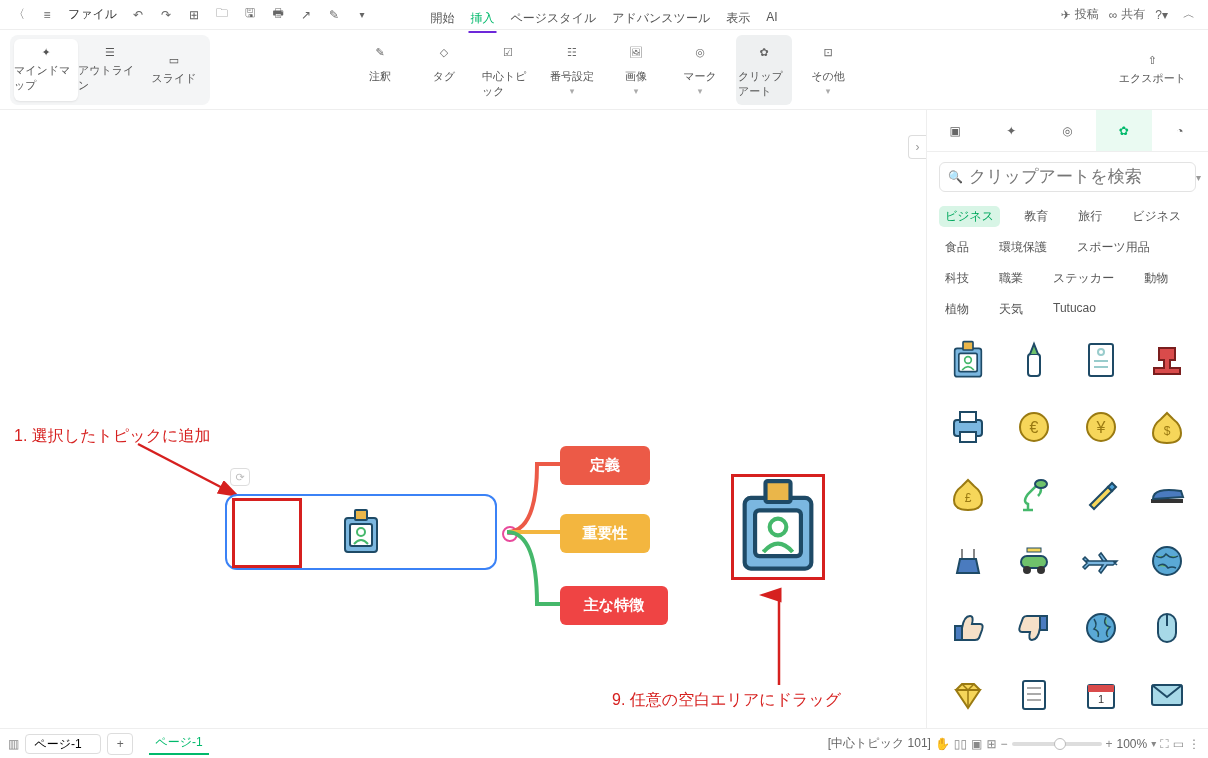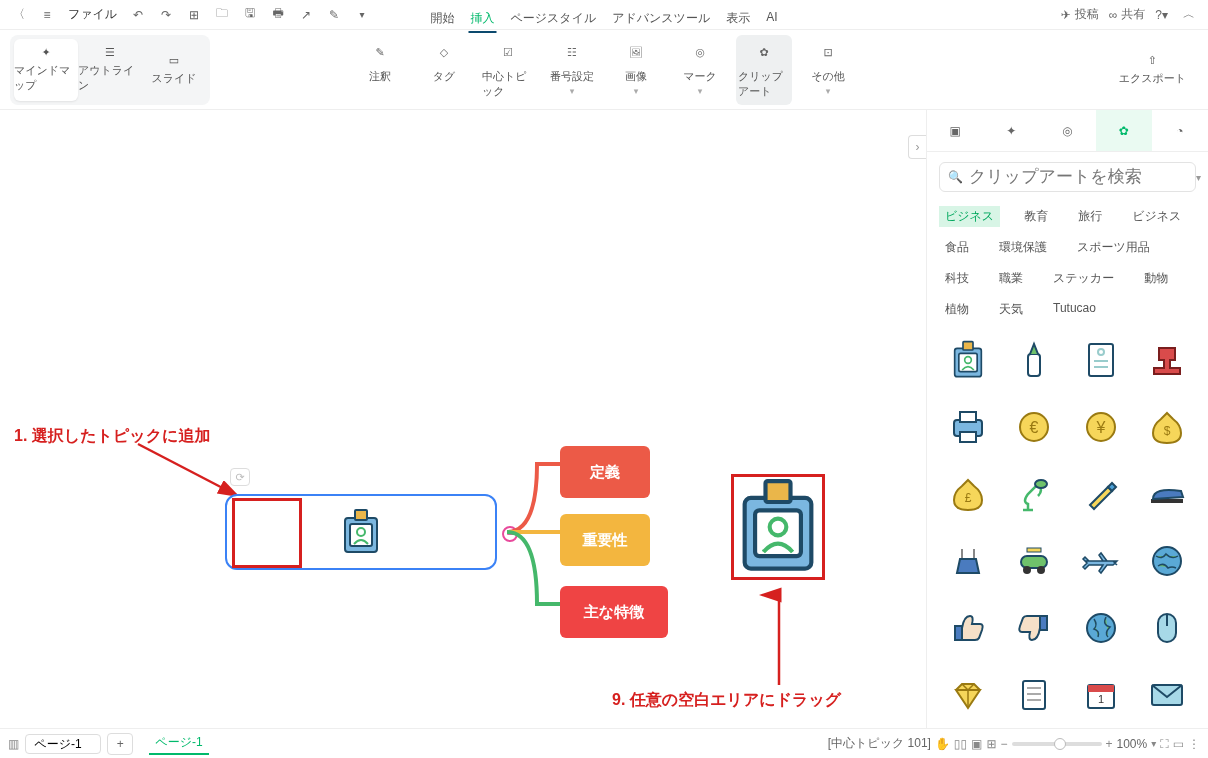--- a/index.html
+++ b/index.html
@@ -2,21 +2,21 @@
 <html><head>
 <meta charset="utf-8">
 <style>
 * { box-sizing: border-box; margin: 0; padding: 0; font-family: "Hiragino Sans", "Meiryo", sans-serif; }
 body { width: 1208px; height: 758px; background: #fff; overflow: hidden; font-size: 12px; color: #333; }
 .topbar { height: 30px; display: flex; align-items: center; padding: 0 8px; border-bottom: 1px solid #eee; gap: 6px; }
 .topbar .icon-btn { width: 22px; height: 22px; display:flex; align-items:center; justify-content:center; color:#666; cursor:pointer; border-radius:4px; }
 .topbar .file-label { font-size:12px; color:#333; margin:0 4px;}
 .menu-tabs { display:flex; gap:12px; margin-left:auto; margin-right:auto; position:absolute; left:50%; transform:translateX(-50%); top:6px;}
 .menu-tab { font-size:12px; color:#555; padding:4px 2px; cursor:pointer;}
-.menu-tab.active { color:#00b96b; border-bottom:2px solid #0c4a6e;}
+.menu-tab.active { color:#00b96b; border-bottom:2px solid #6d28d9;}
 .topbar-right { margin-left:auto; display:flex; align-items:center; gap:10px;}
 .topbar-right .rbtn { display:flex; align-items:center; gap:4px; color:#666; cursor:pointer; font-size:12px;}
 .ribbon { height:80px; border-bottom:1px solid #eee; display:flex; align-items:center; padding:0 10px; gap:6px; position:relative;}
 .view-toggle { display:flex; gap:0; background:#f4f5f6; border-radius:8px; padding:4px;}
 .view-btn { width:64px; height:62px; display:flex; flex-direction:column; align-items:center; justify-content:center; gap:4px; border-radius:6px; cursor:pointer; font-size:11px; color:#555;}
 .view-btn.active { background:#fff; box-shadow:0 1px 2px rgba(0,0,0,0.08);}
 .ribbon-center { position:absolute; left:50%; transform:translateX(-50%); display:flex; gap:8px;}
 .rib-item { width:56px; display:flex; flex-direction:column; align-items:center; gap:4px; font-size:11px; color:#555; padding:6px 2px; cursor:pointer; border-radius:6px;}
 .rib-item.selected { background:#eef0f1;}
 .rib-item .ri-icon { height:24px; display:flex; align-items:center; justify-content:center; color:#666;}
@@ -25,44 +25,44 @@
 .canvas-area { position:absolute; top:110px; bottom:30px; left:0; right:282px; background:#fff;}
 .side-collapse { position:absolute; right:282px; top:135px; width:18px; height:24px; border:1px solid #ddd; border-right:none; display:flex;align-items:center;justify-content:center; background:#fff; color:#999; cursor:pointer; border-radius:4px 0 0 4px;}
 .side-panel { position:absolute; right:0; top:110px; bottom:30px; width:282px; border-left:1px solid #eee; display:flex; flex-direction:column; background:#fff;}
 .side-tabs { height:42px; display:flex; border-bottom:1px solid #eee;}
 .side-tab { flex:1; display:flex; align-items:center; justify-content:center; cursor:pointer; color:#666;}
 .side-tab.active { background:#eafaf2; color:#00b96b;}
 .search-row { padding:10px 12px;}
 .search-box { display:flex; align-items:center; border:1px solid #e3e3e3; border-radius:6px; padding:4px 8px; gap:6px; color:#999;}
 .search-box input { border:none; outline:none; flex:1; font-size:17px; background:transparent;}
 .cat-wrap { padding:4px 12px 8px; display:flex; flex-wrap:wrap; gap:10px 18px; font-size:12px;}
-.cat { color:#555; cursor:pointer; padding:2px 6px; border-radius:0;}
+.cat { color:#555; cursor:pointer; padding:2px 6px; border-radius:5px;}
 .cat.active { background:#d8f5e6; color:#00a85d;}
 .clip-grid { flex:1; overflow:auto; padding:8px 14px; display:grid; grid-template-columns:repeat(4,1fr); gap:18px 12px;}
 .clip { height:48px; display:flex; align-items:center; justify-content:center; cursor:grab;}
 .statusbar { position:absolute; bottom:0; left:0; right:0; height:30px; border-top:1px solid #eee; display:flex; align-items:center; padding:0 8px; gap:8px; background:#fff; font-size:12px; color:#666;}
 .status-left { display:flex; align-items:center; gap:6px;}
 .page-select { border:1px solid #ddd; border-radius:4px; padding:2px 18px 2px 8px; font-size:12px; background:#fff; appearance:none;}
 .add-page { width:26px; height:22px; border:1px solid #ddd; border-radius:4px; display:flex; align-items:center; justify-content:center; cursor:pointer;}
 .page-tab { margin-left:10px; color:#00b96b; border-bottom:2px solid #00b96b; padding:2px 6px;}
 .status-right { margin-left:auto; display:flex; align-items:center; gap:4px;}
 .zoom-track { width:90px; height:4px; background:#ddd; border-radius:2px; position:relative;}
 .zoom-thumb { position:absolute; left:42px; top:-4px; width:12px; height:12px; background:#fff; border:1px solid #bbb; border-radius:50%;}
 .sb-icon{cursor:pointer; color:#888;}
 
 
 .central-topic { position:absolute; left:225px; top:384px; width:272px; height:76px; border:2px solid #3b82f6; border-radius:12px; background:#fff; display:flex; align-items:center; justify-content:center; gap:8px; font-size:20px; font-weight:600; color:#333;}
 .central-hl { position:absolute; left:232px; top:388px; width:70px; height:70px; border:3px solid #d6201f;}
 .central-port { position:absolute; left:502px; top:416px; width:16px; height:16px; border:2px solid #e84a9c; border-radius:50%; background:#fff; display:flex;align-items:center;justify-content:center; color:#e84a9c; font-size:12px; font-weight:bold;}
 .topic-handle { position:absolute; left:230px; top:358px; width:20px; height:18px; border:1px solid #ddd; border-radius:4px; background:#fff; display:flex;align-items:center;justify-content:center; color:#bbb; font-size:11px;}
-.child { position:absolute; width:90px; height:52px; border-radius:6px; color:#fff; display:flex; align-items:center; justify-content:center; font-size:15px; font-weight:600;}
+.child { position:absolute; width:90px; height:39px; border-radius:6px; color:#fff; display:flex; align-items:center; justify-content:center; font-size:15px; font-weight:600;}
 .c-red { background:#ec5a47; left:560px; top:336px;}
 .c-yel { background:#f3b63f; left:560px; top:404px;}
 .c-grn { background:#ef4444; left:560px; top:476px; width:108px;}
-.anno { position:absolute; color:#d6201f; font-size:16px; font-weight:700;}
+.anno { position:absolute; color:#d6201f; font-size:16px; font-weight:400;}
 .anno1 { left:14px; top:316px;}
 .anno2 { left:612px; top:580px;}
 .drag-box { position:absolute; left:731px; top:364px; width:94px; height:106px; border:3px solid #d6201f;}
 svg.arrow{position:absolute; overflow:visible;}
 svg.connector{position:absolute; overflow:visible;}
 .scrollbar-v { position:absolute; right:274px; top:290px; width:7px; height:120px; background:#d9d9d9; border-radius:4px;}
 </style>
 </head>
 <body>
 

